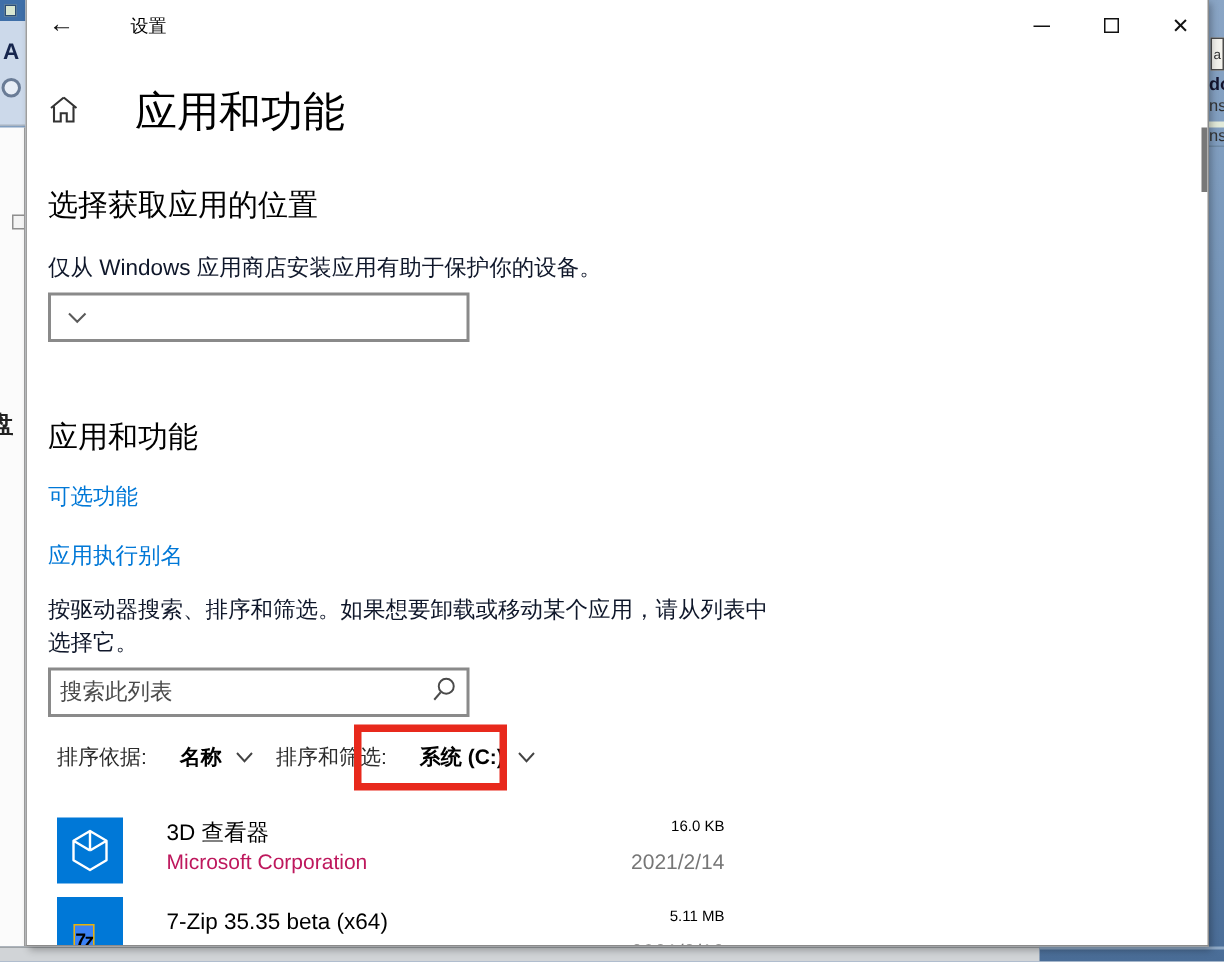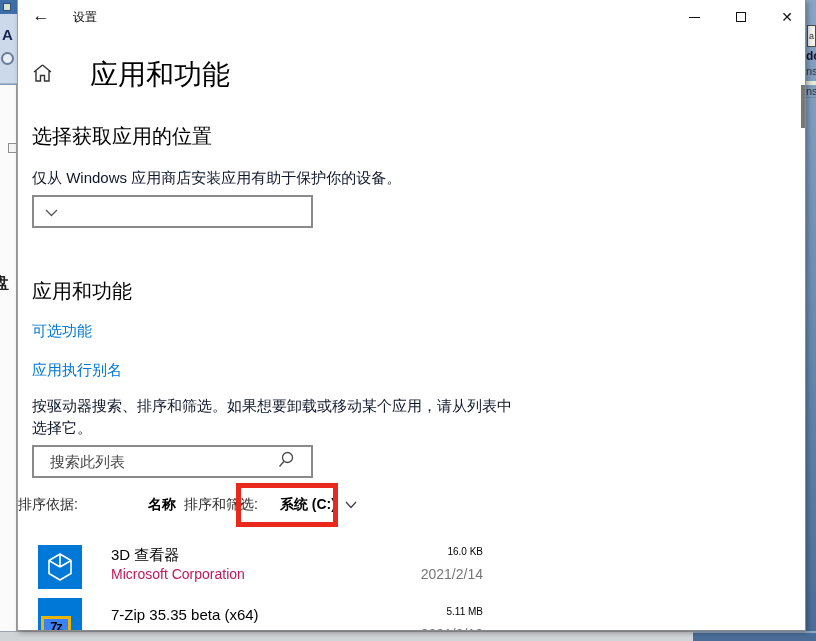--- a/index.html
+++ b/index.html
@@ -28,21 +28,21 @@
 
   .bottom-strip { position:absolute; left:0; top:631px; width:693px; height:10px; background:#d1d4d7; border-top:1px solid #9fa4a8; }
   .bottom-blue-edge { position:absolute; left:693px; top:631px; width:123px; height:2px; background:#8fa9c6; }
 
   
   .win { position:absolute; left:17px; top:0; width:789px; height:631px; background:#ffffff;
          border-left:1px solid #9e9e9e; border-right:1px solid #8b8b8b; border-bottom:1px solid #8b8b8b;
          overflow:hidden; box-shadow:2px 2px 5px rgba(0,0,0,.30); }
 
   .back-btn { position:absolute; left:8px; top:4px; width:30px; height:24px; font-size:17px; color:#111; text-align:center; line-height:24px; cursor:pointer; }
-  .win-title { position:absolute; left:55px; top:9px; font-size:12px; color:#000; }
+  .win-title { position:absolute; left:69px; top:9px; font-size:12px; color:#000; }
 
   .caption-btn { position:absolute; top:6px; width:32px; height:22px; display:flex; align-items:center; justify-content:center; cursor:pointer; }
   .btn-min { left:660px; }
   .btn-max { left:707px; }
   .btn-close { left:753px; font-size:14px; color:#111; }
   .min-glyph { width:11px; height:0; border-top:1px solid #111; }
   .max-glyph { width:10px; height:10px; border:1px solid #111; }
 
   .scroll-thumb { position:absolute; left:783px; top:85px; width:4px; height:43px; background:#787878; }
 
@@ -62,37 +62,37 @@
   .link { position:absolute; font-size:15px; color:#0078d7; white-space:nowrap; cursor:pointer; }
   .l-optional { left:14px; top:322px; }
   .l-alias    { left:14px; top:361px; }
 
   .combo { position:absolute; left:14px; width:281px; height:33px; border:2px solid #8a8a8a; background:#fff;
            display:flex; align-items:center; padding:0 11px; cursor:pointer; }
   .combo-source { top:195px; }
   .combo-value { font-size:15px; color:#000; flex:1; }
 
   .searchbox { position:absolute; left:14px; top:445px; width:281px; height:33px; border:2px solid #8a8a8a; background:#fff;
-               display:flex; align-items:center; padding:0 16px; }
+               display:flex; align-items:center; padding:0 6px; }
   .searchbox input { flex:1; border:none; outline:none; font-size:15px; color:#333; font-family:inherit; background:transparent; }
   .searchbox input::placeholder { color:#4a4a4a; opacity:1; }
 
   .sf-group { position:absolute; top:496px; display:flex; align-items:center; font-size:14px; color:#2b2b2b; white-space:nowrap; }
-  .g-sort { left:0;gap:48px; }
+  .g-sort { left:20px; }
   .g-filter { left:166px; }
   .sf-value { font-weight:bold; color:#000; margin-left:22px; }
   .sf-chev { margin-left:9px; display:flex; align-items:center; }
 
   .red-box { position:absolute; left:218px; top:483px; width:102px; height:44px; border:5px solid #e8291c; z-index:5; pointer-events:none; }
 
   .app-row { position:absolute; left:14px; width:762px; height:60px; cursor:pointer; }
   .row-1 { top:540px; }
   .row-2 { top:593px; }
   .app-icon { position:absolute; left:6px; top:5px; width:44px; height:44px; background:#0078d7; display:flex; align-items:center; justify-content:center; }
-  .zip-inner { width:30px; height:21px; background:#3b82f6; border:3px solid #eab308; margin-top:12px; margin-right:8px;
+  .zip-inner { width:14px; height:21px; background:#3b82f6; border:1px solid #eab308; margin-top:12px; margin-right:8px;
                display:flex; align-items:center; justify-content:center; font-weight:bold; font-size:13px; color:#000; letter-spacing:-1px; }
   .app-name { position:absolute; left:79px; top:6px; font-size:15px; color:#000; white-space:nowrap; }
   .app-pub  { position:absolute; left:79px; top:26px; font-size:14px; color:#be185d; white-space:nowrap; }
   .app-size { position:absolute; left:330px; top:6px; width:121px; text-align:right; font-size:10px; color:#000; }
   .app-date { position:absolute; left:330px; top:26px; width:121px; text-align:right; font-size:14px; color:#767676; }
   .row-2 .app-size { top:13px; }
   .row-2 .app-name { top:13px; }
   .row-2 .app-date { top:33px; }
 </style>
 </head>

